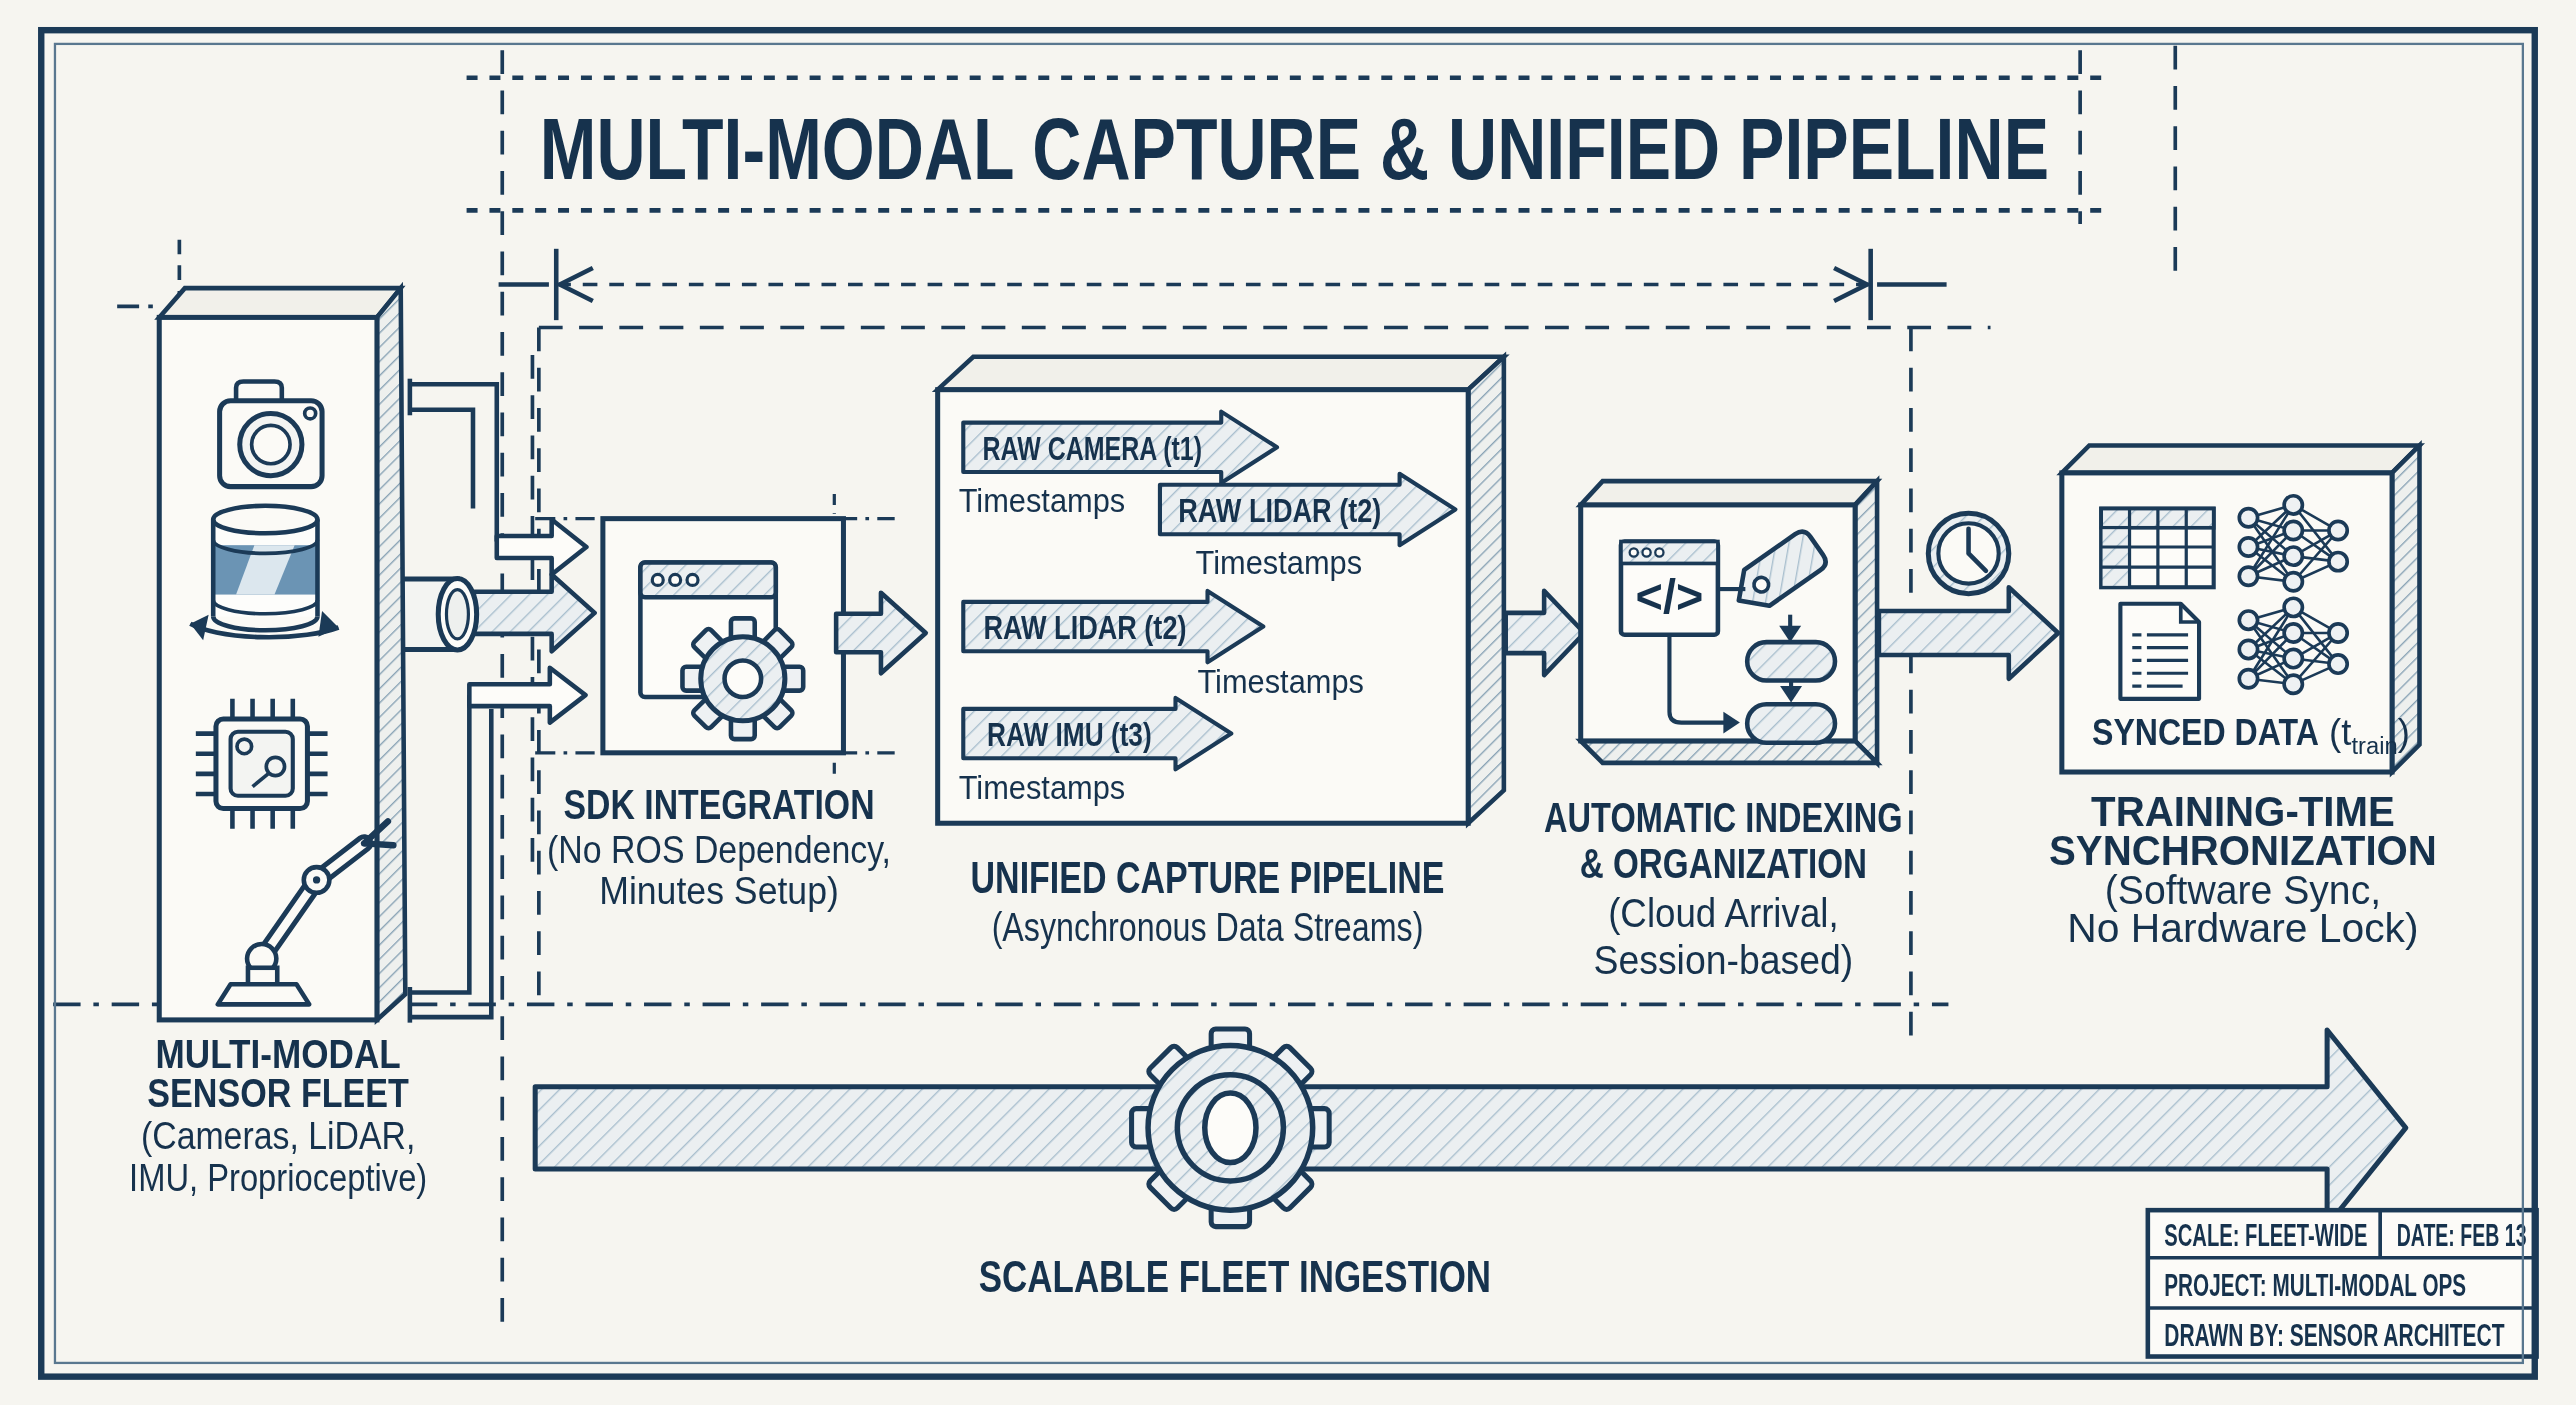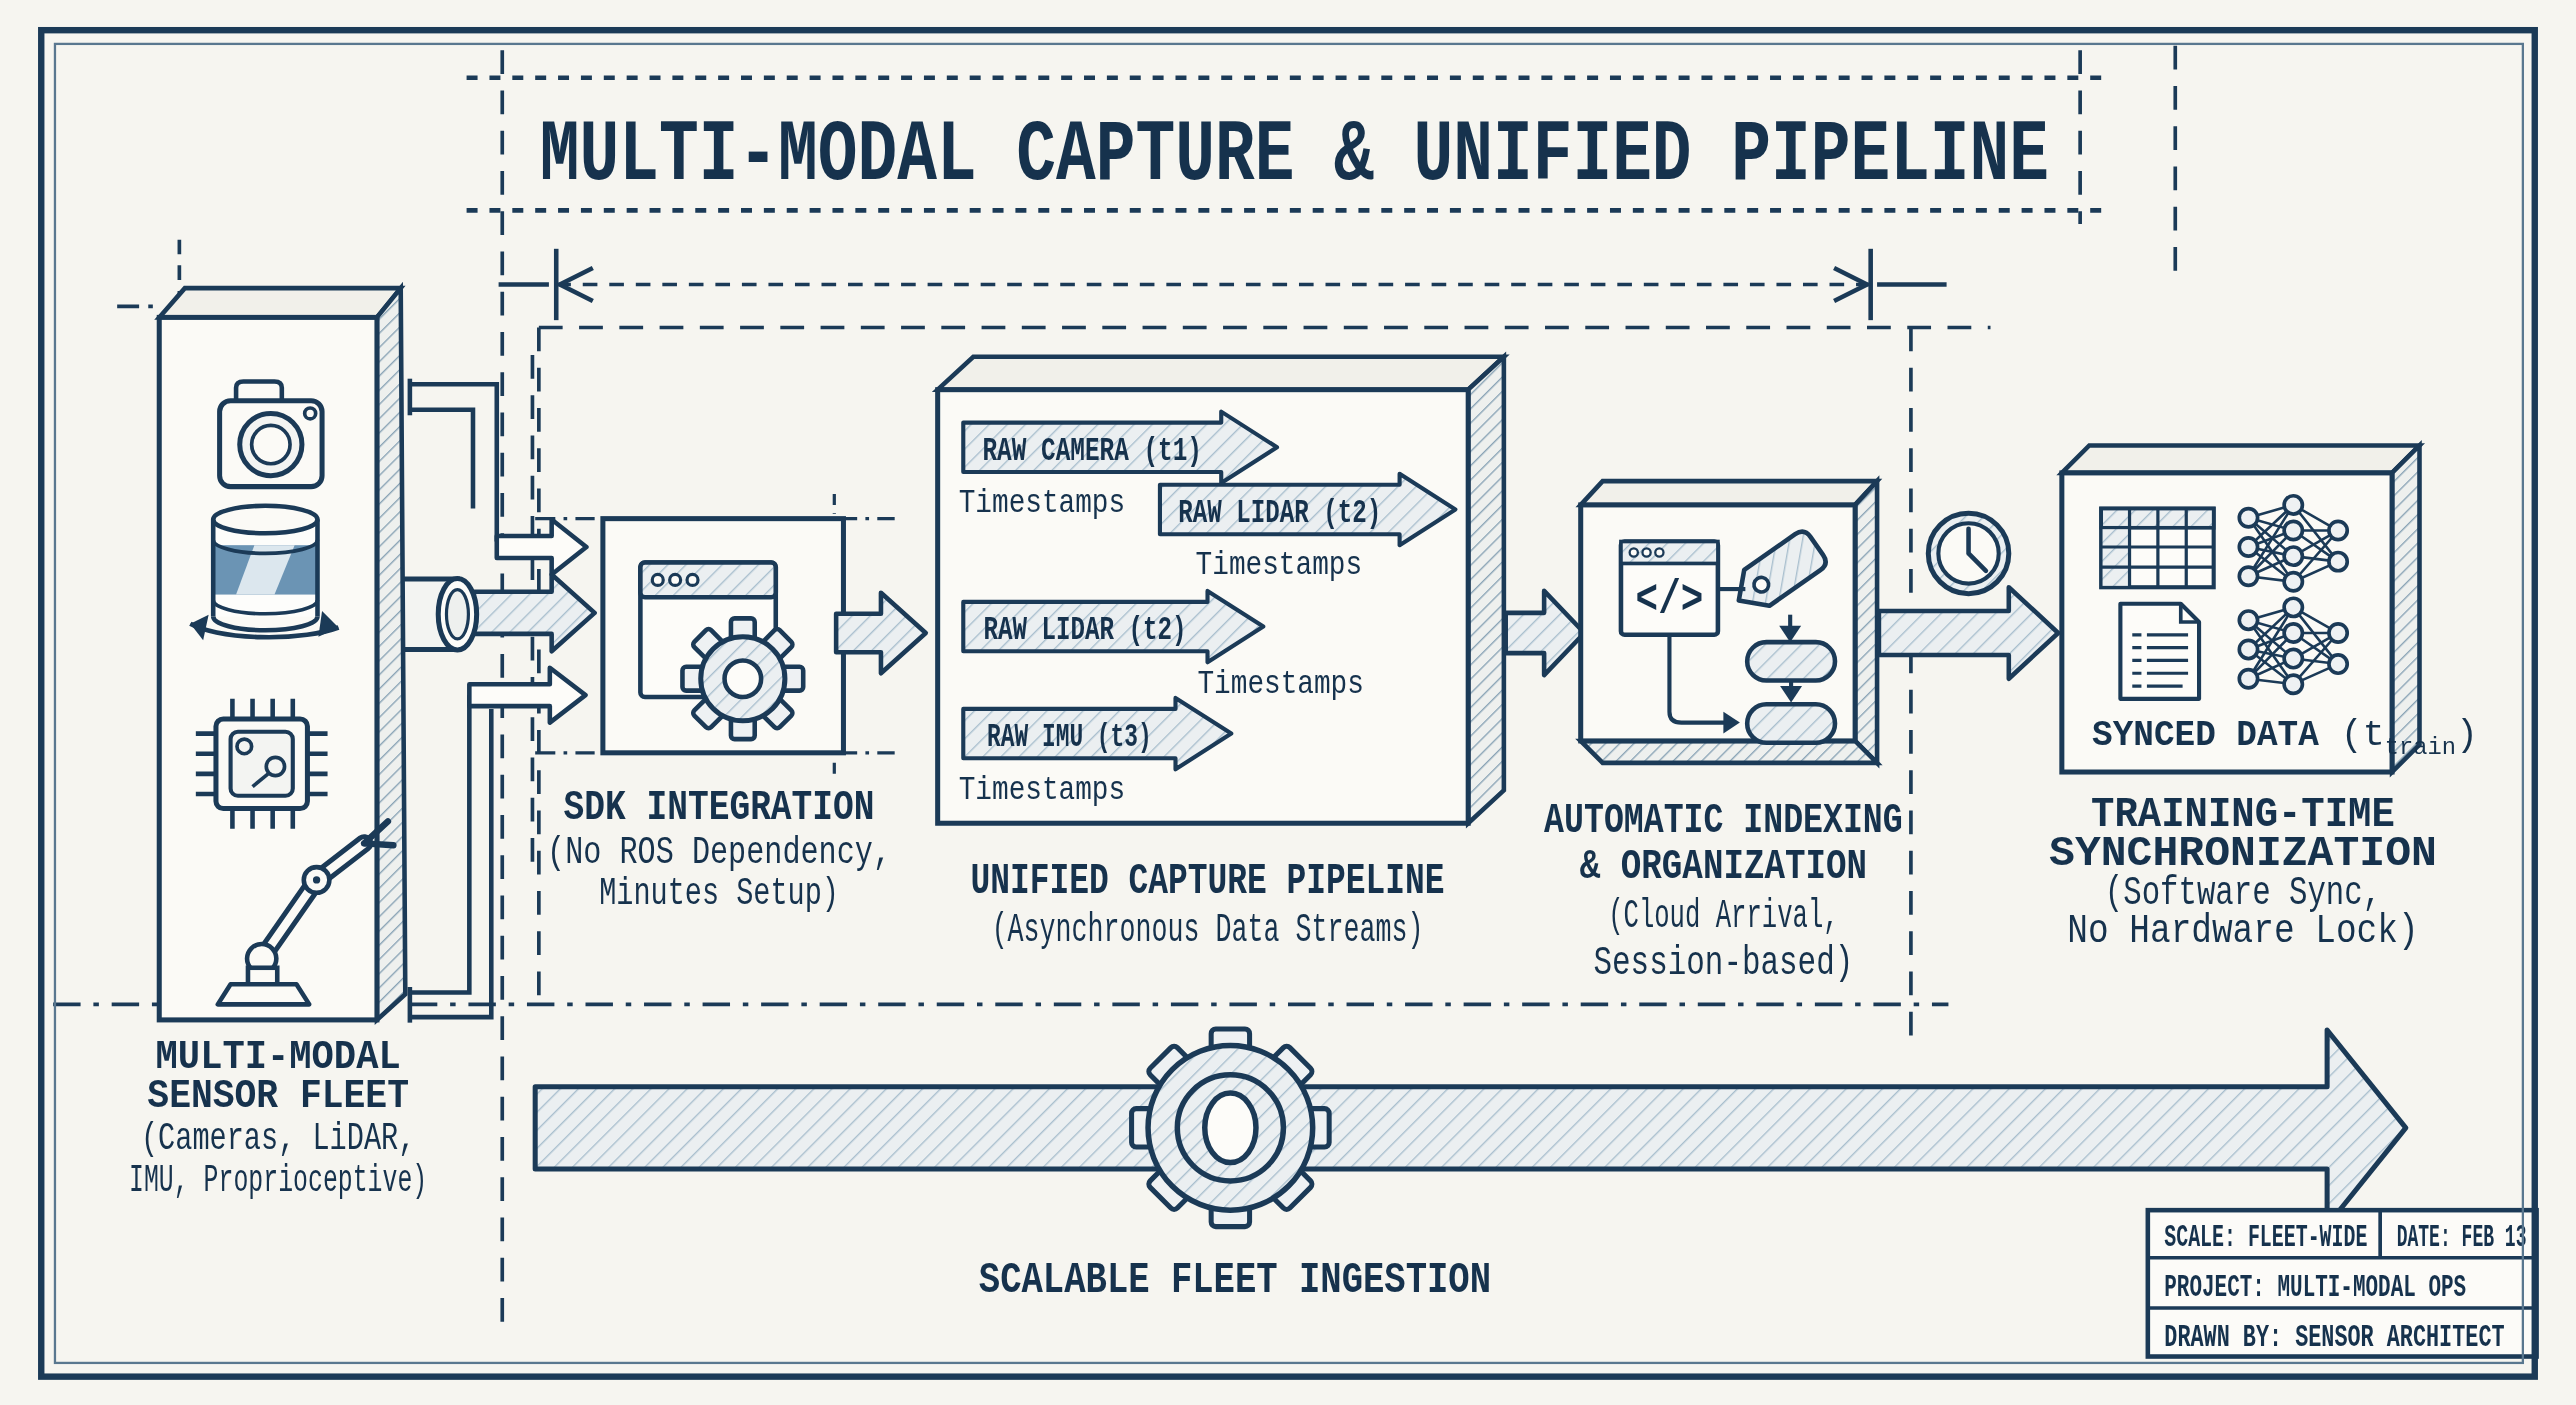--- a/index.html
+++ b/index.html
@@ -1,17 +1,17 @@
 <!DOCTYPE html>
 <html style="font-size:14.6px"><head>
 <meta charset="utf-8">
 <style>
   html,body{margin:0;padding:0;background:#e8e8e4;}
   body{font-family:"Liberation Sans", sans-serif;}
-  .stage{width:2576px;height:1405px;background:#f6f5f0;position:relative;overflow:hidden;font-family:Liberation Mono, monospace;}
+  .stage{width:2576px;height:1405px;background:#f6f5f0;position:relative;overflow:hidden;}
   svg{display:block;}
   text{fill:#16324d;}
 </style>
 </head>
 <body>
 
 <div class="stage">
 <svg width="2576" height="1405" viewBox="0 0 2816 1536">
   <defs>
     <pattern id="hatch" width="14" height="14" patternUnits="userSpaceOnUse" patternTransform="rotate(-45)">

